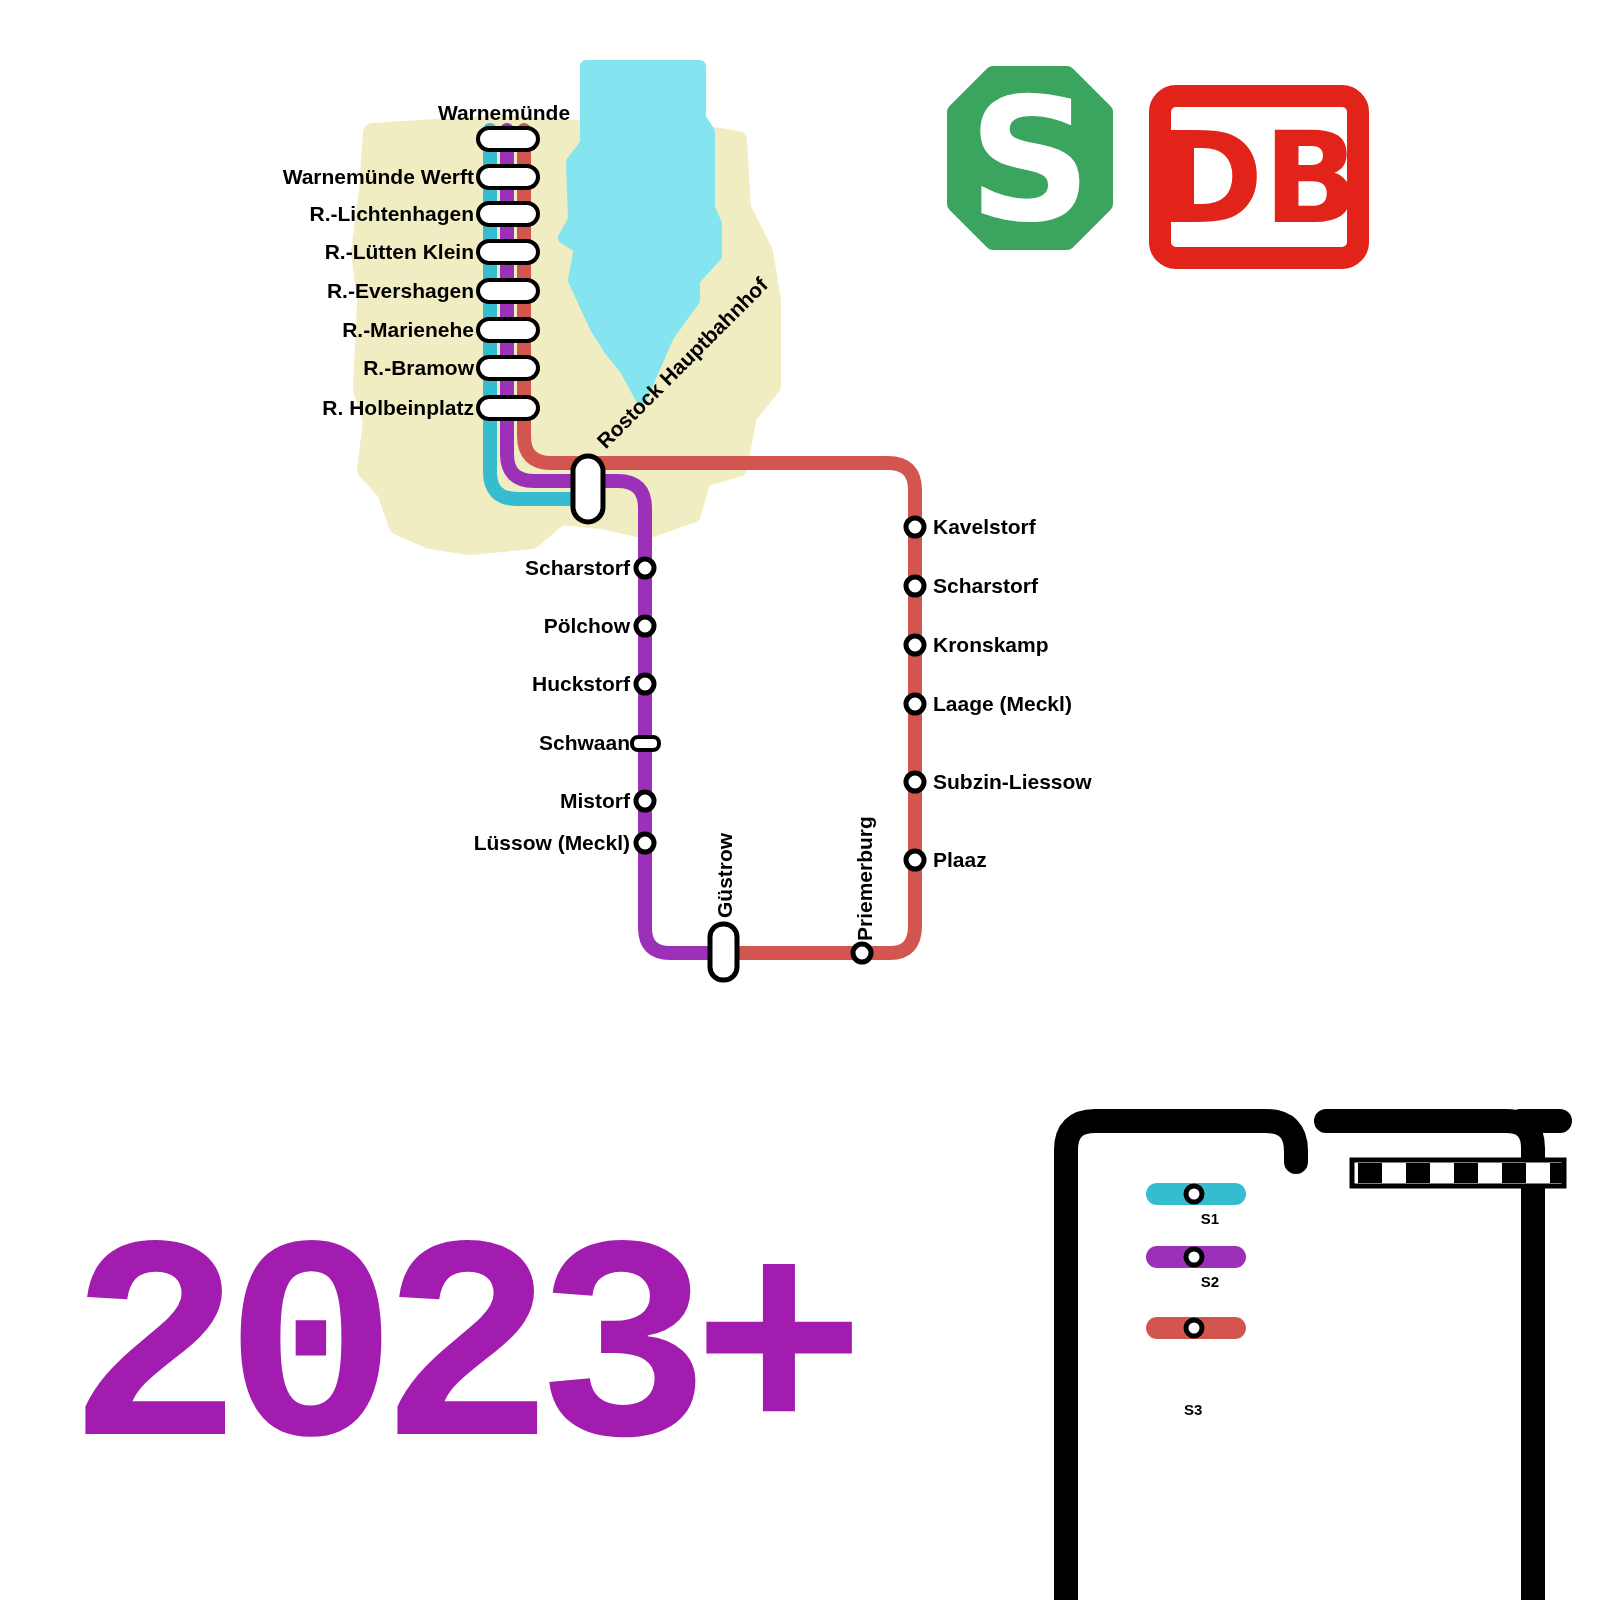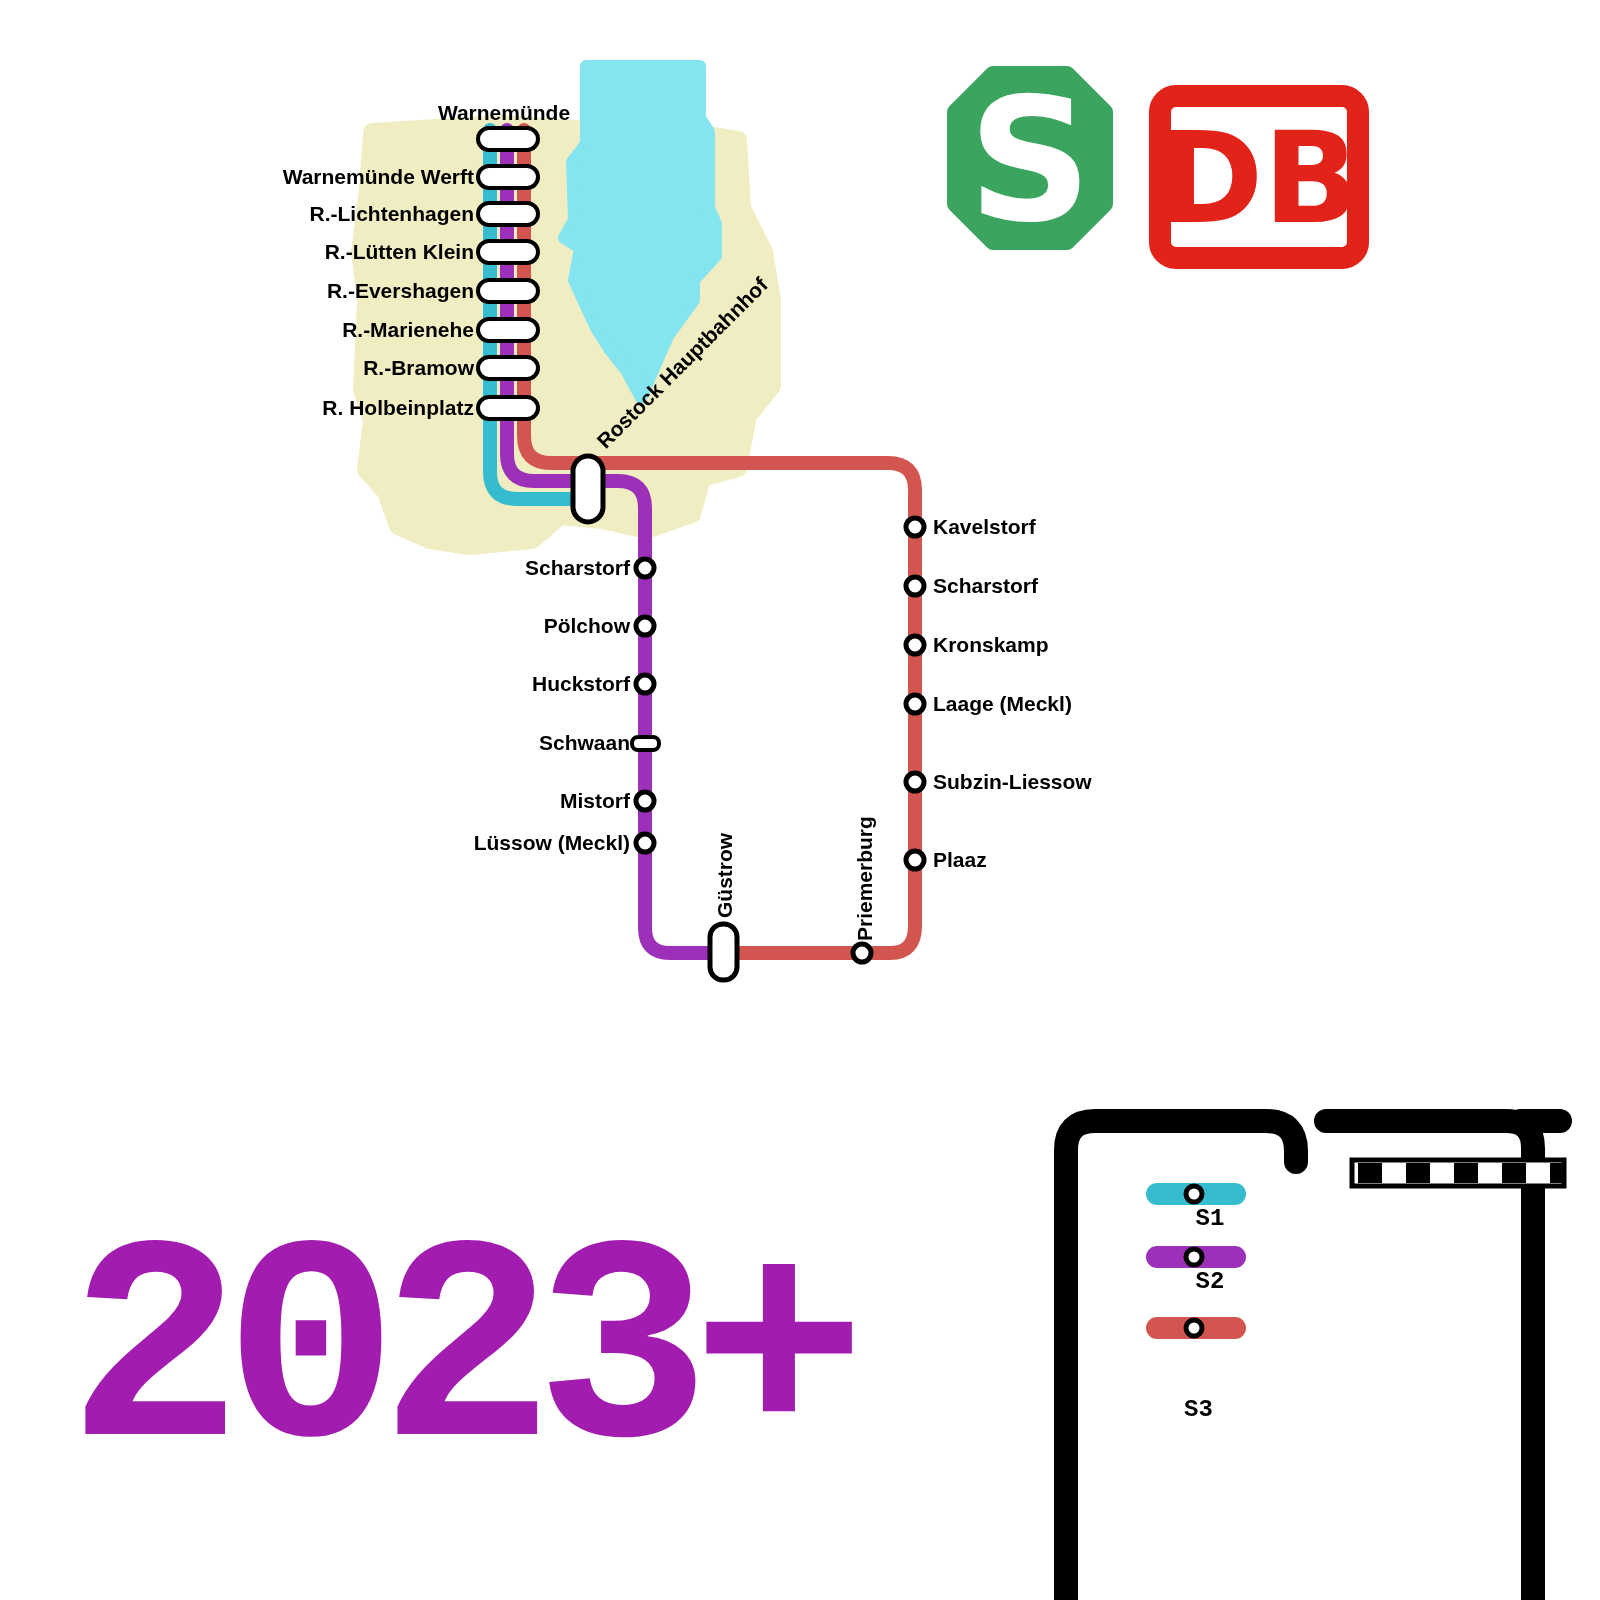--- a/index.html
+++ b/index.html
@@ -3,21 +3,21 @@
 <meta charset="utf-8">
 <style>
   html,body{margin:0;padding:0;background:#fff;}
   .canvas{position:relative;width:1600px;height:1600px;background:#fff;overflow:hidden;
           font-family:"Liberation Sans",sans-serif;}
   .map-svg{position:absolute;left:0;top:0;}
   .lbl{position:absolute;font-weight:700;font-size:21px;line-height:26px;color:#000;white-space:nowrap;}
   .r{text-align:right;margin-left:15px;}
   .rot90{transform:rotate(-90deg);transform-origin:0 0;}
   .rot45{transform:rotate(-45deg);transform-origin:0 100%;}
-  .legend-lbl{font-size:24px;line-height:22px;font-family:Liberation Mono, monospace;}
+  .legend-lbl{font-size:15px;line-height:22px;}
   .year{position:absolute;left:68px;top:1212px;font-family:"Liberation Mono",monospace;
         font-weight:700;font-size:290px;letter-spacing:-18px;line-height:1;color:#a21caf;}
 </style>
 </head>
 <body>
 
 <div class="canvas">
 
   <svg class="map-svg" width="1600" height="1600" viewBox="0 0 1600 1600">
 

